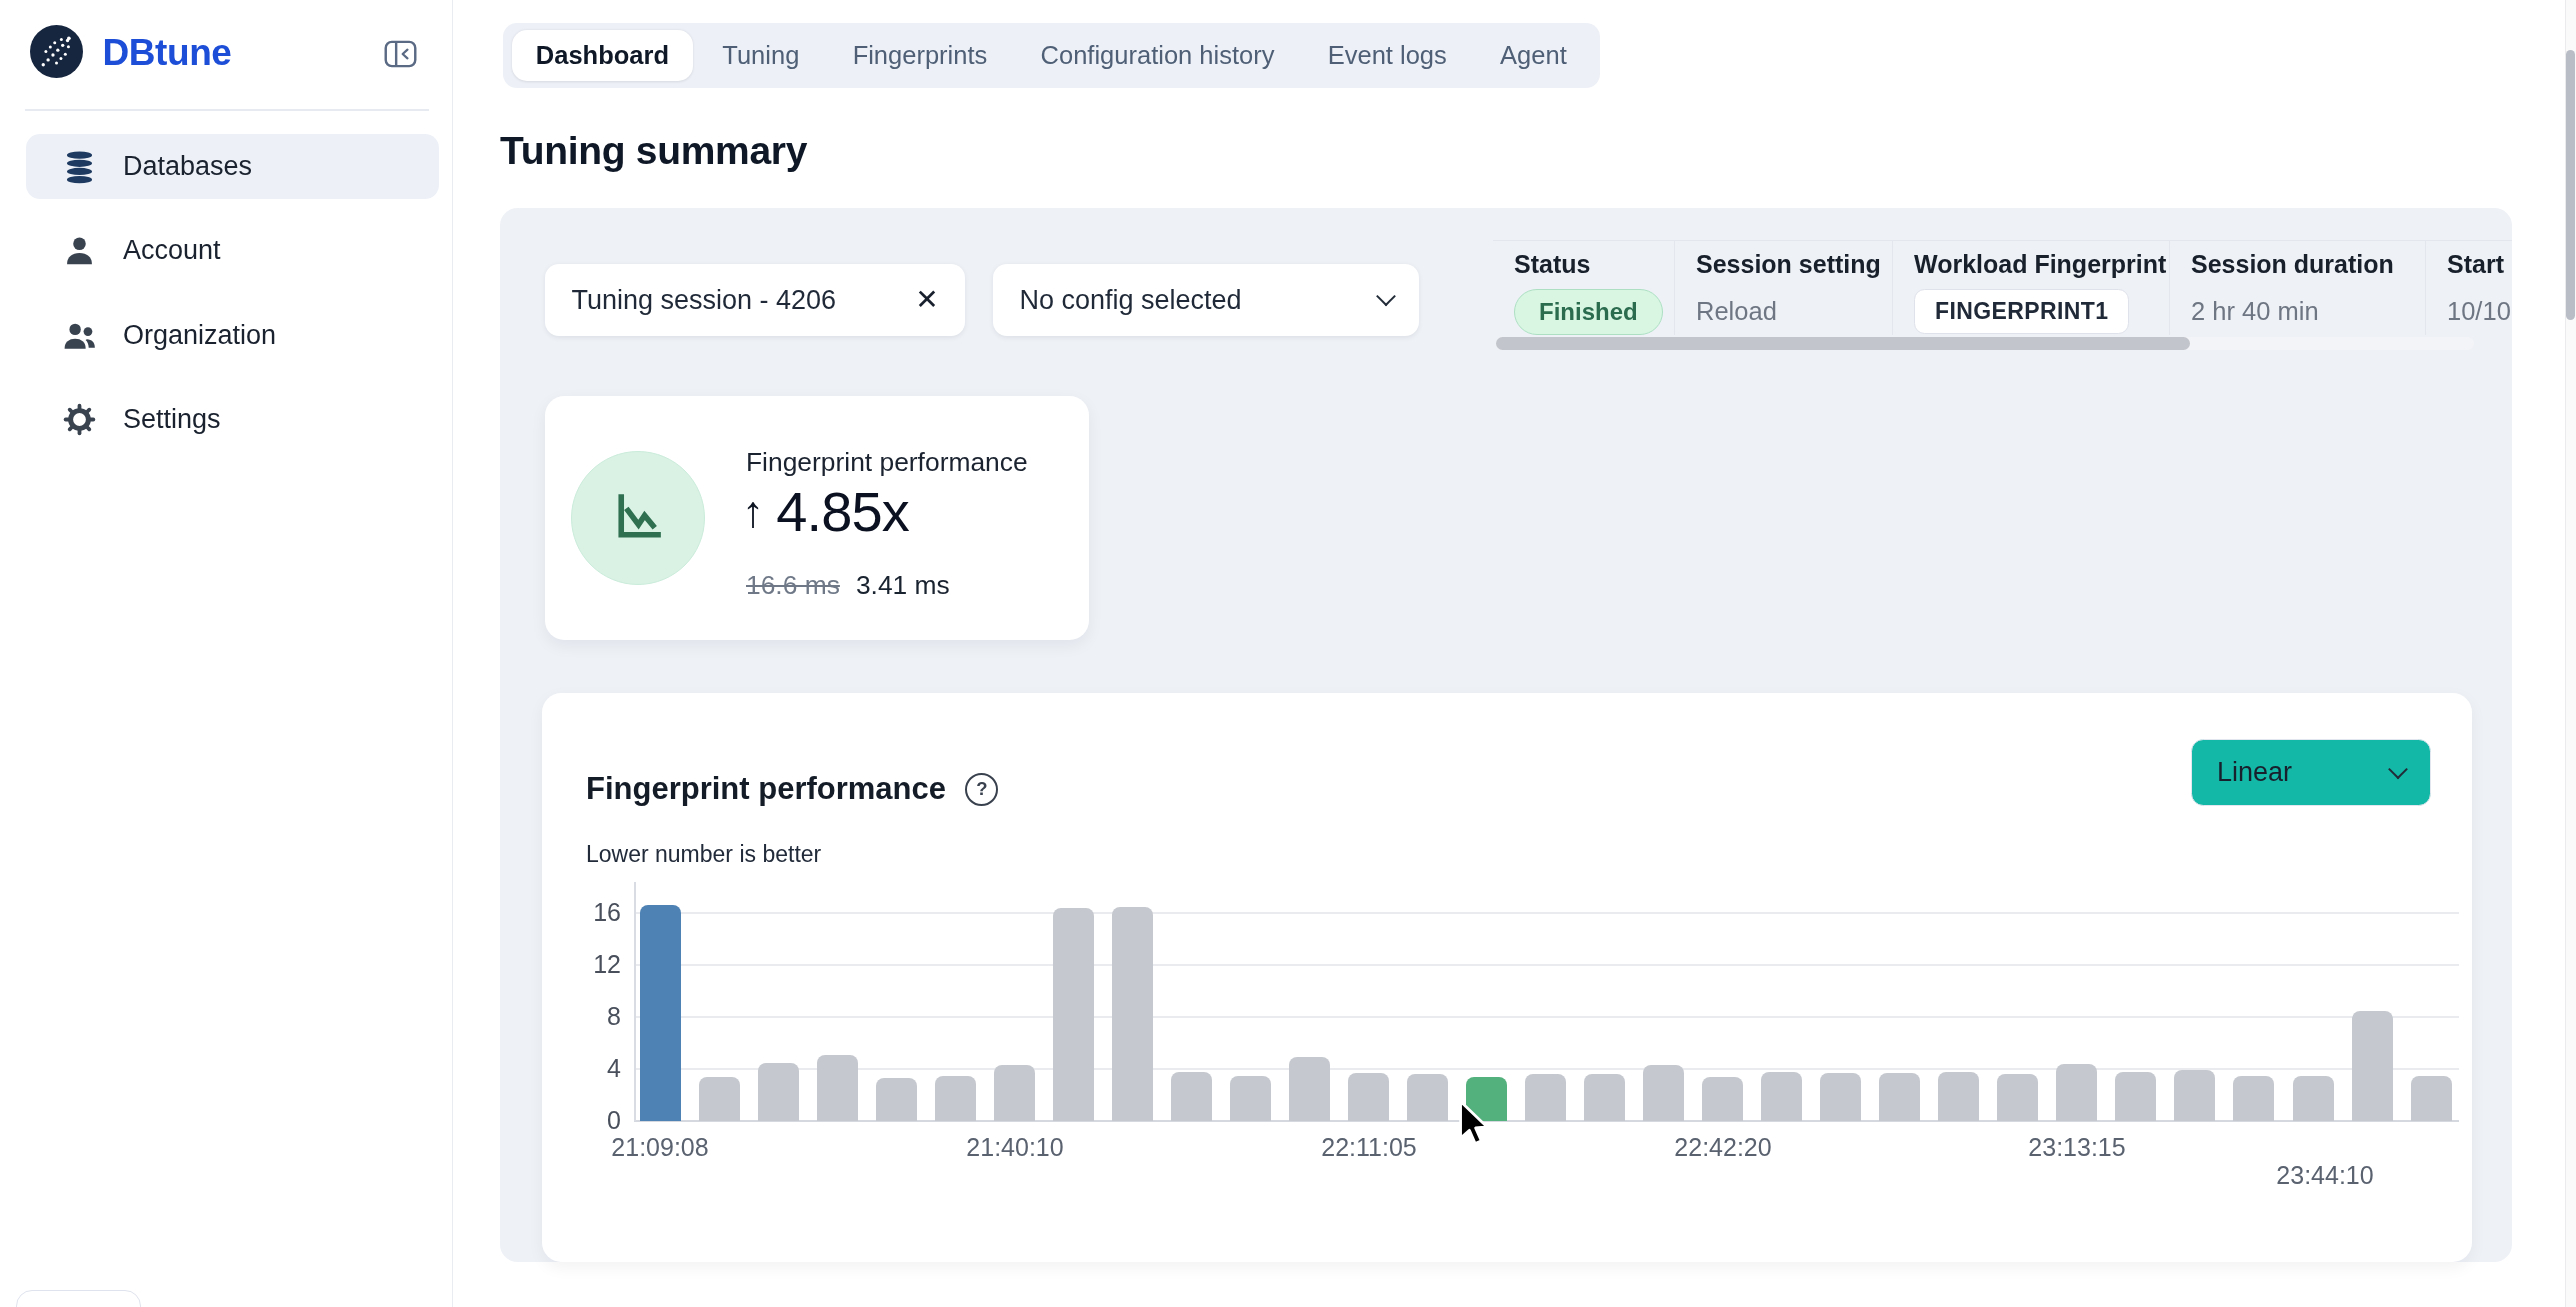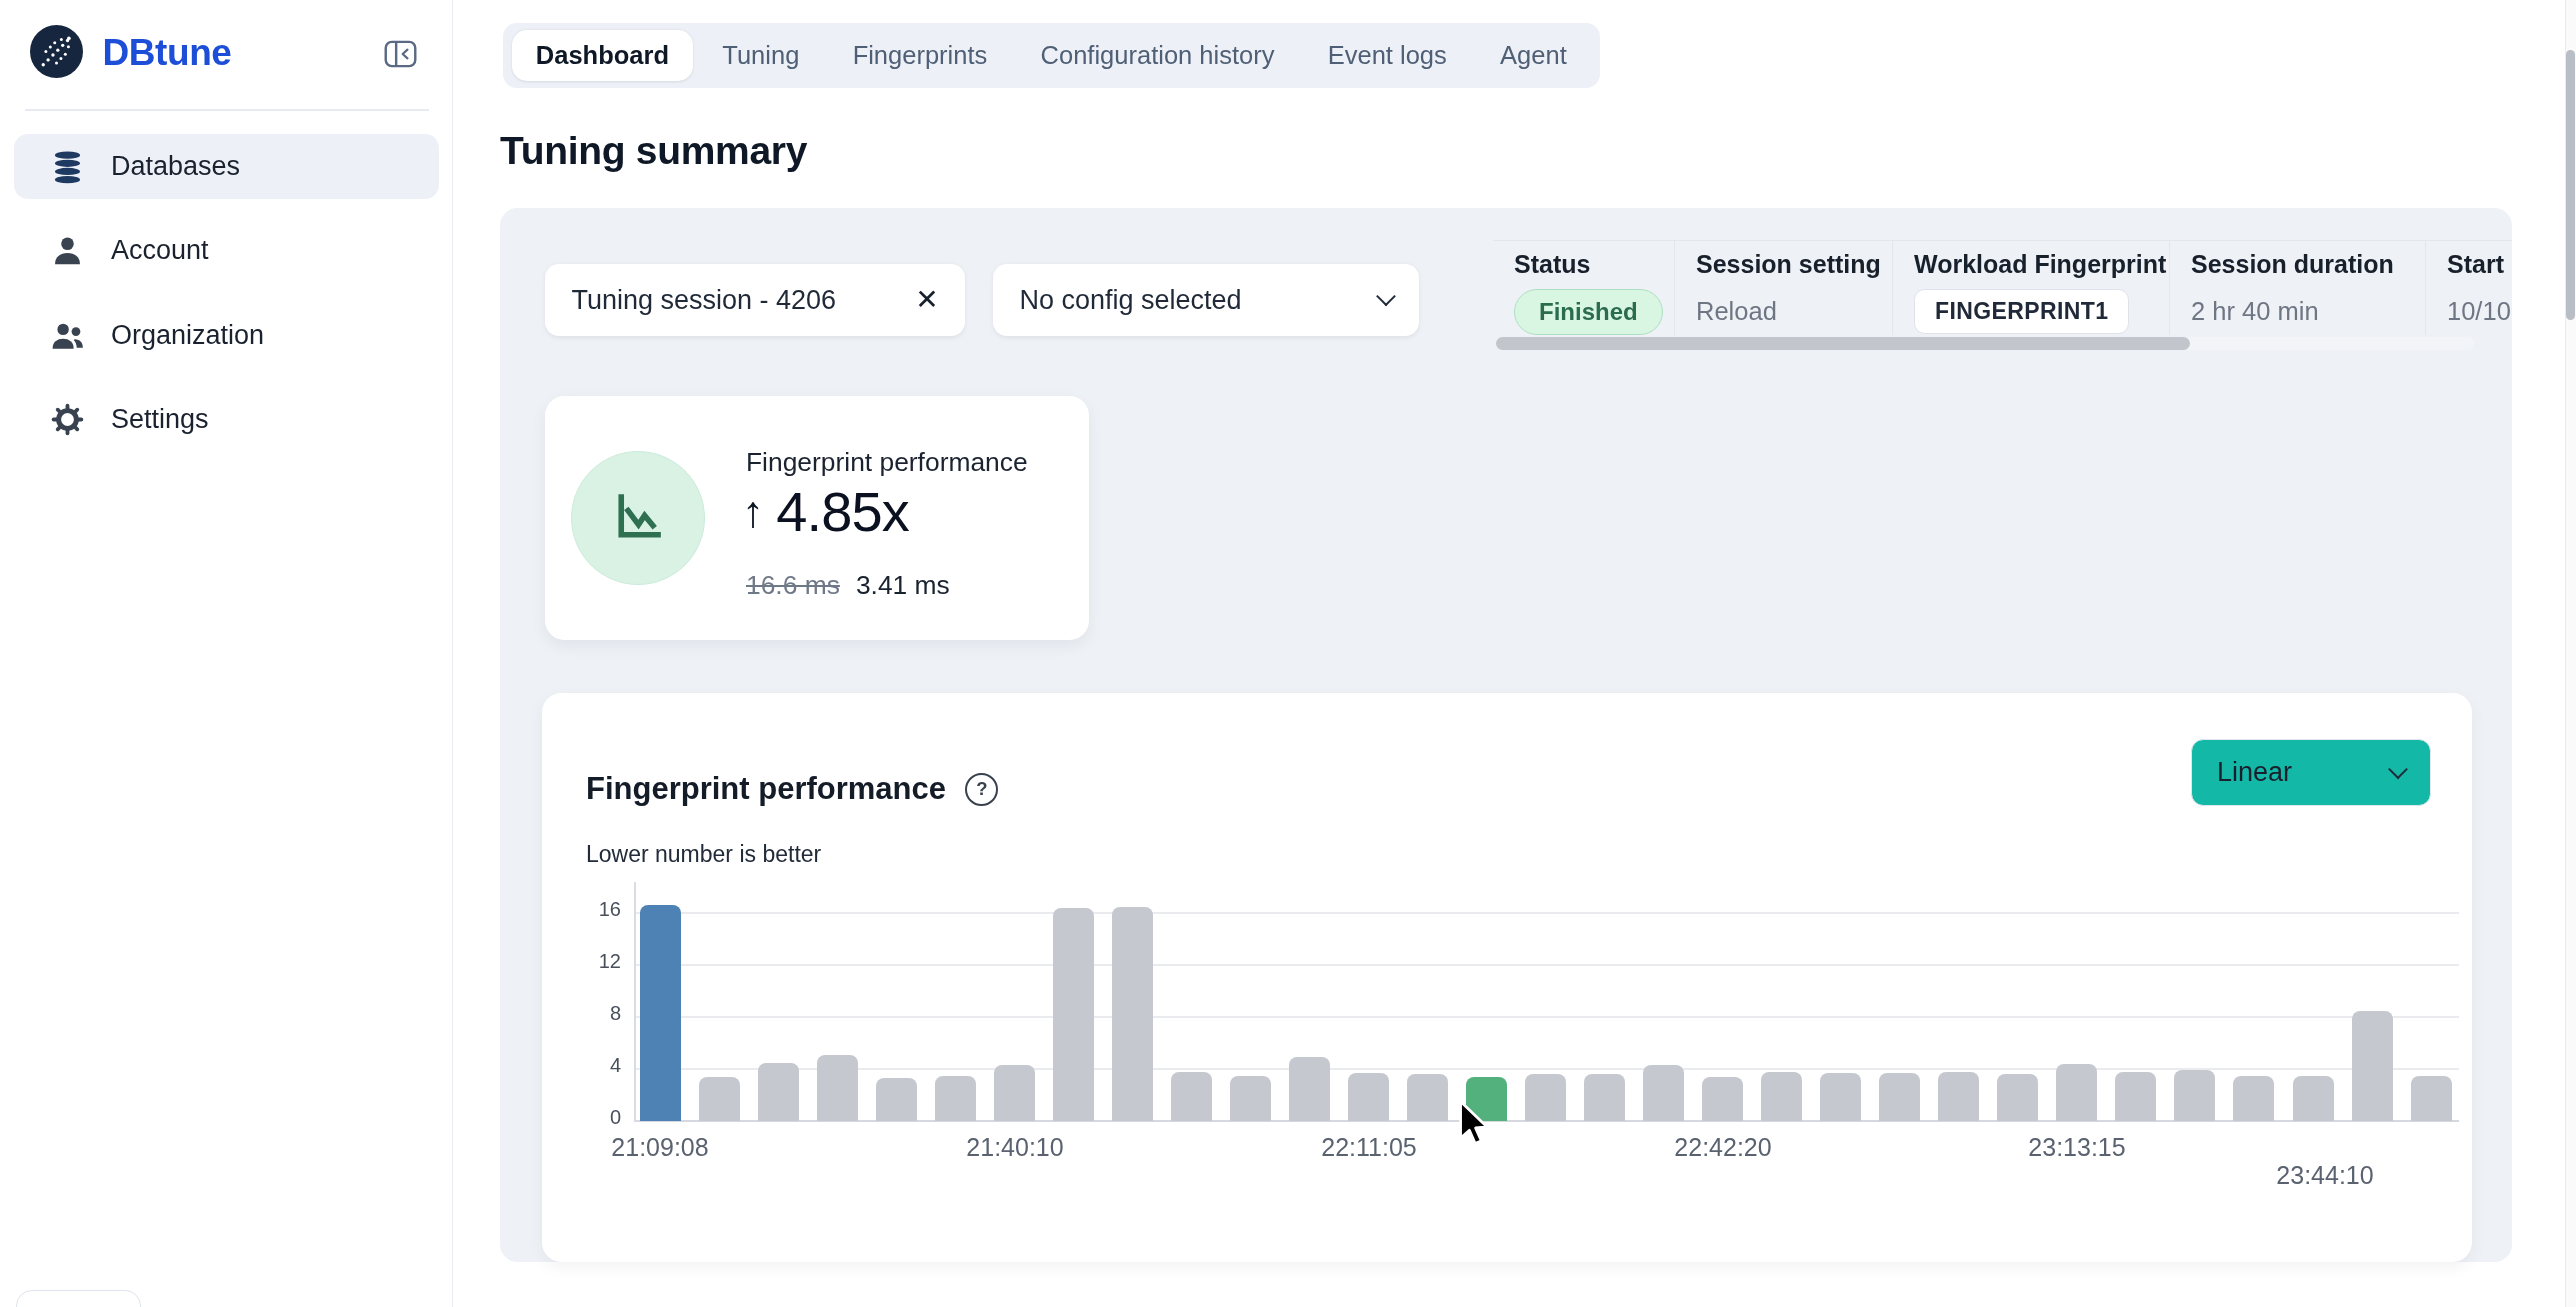--- a/index.html
+++ b/index.html
@@ -9,21 +9,21 @@
     font-family:"Liberation Sans","DejaVu Sans",sans-serif; color:#111827;
   }
 
   
   .sidebar { position:absolute; left:0; top:0; width:453px; height:1307px; background:#fff; border-right:1.8px solid #e9ecf1; }
   .logo-row { position:absolute; left:30px; top:25px; display:flex; align-items:center; gap:19.4px; }
   .brand { font-size:37px; font-weight:700; color:#1d4ed8; letter-spacing:-0.4px; }
   .collapse-btn { position:absolute; right:35px; top:39px; cursor:pointer; }
   .sidebar-divider { position:absolute; left:25px; right:23px; top:109px; height:1.8px; background:#e7eaf0; }
   .nav { position:absolute; left:14px; top:134px; width:425px; display:flex; flex-direction:column; gap:19.4px; }
-  .nav-item { display:flex; align-items:center; gap:25px; height:65px; border-radius:14px; padding-left:35px; font-size:27px; font-weight:500; color:#1a222f; cursor:pointer; }
+  .nav-item { display:flex; align-items:center; gap:25px; height:65px; border-radius:14px; padding-left:35px; font-size:27px; font-weight:500; color:#1a222f; cursor:pointer;margin-left:12px; }
   .nav-item.active { background:#edf1f7; }
   .nav-item .ic { width:37px; height:37px; display:flex; align-items:center; justify-content:center; }
 
   
   .tabbar { position:absolute; left:503px; top:23px; height:65px; background:#edf0f6; border-radius:14px; display:inline-flex; align-items:center; padding:0 8.8px; gap:5.3px; }
   .tab { padding:0 24px; height:51px; line-height:51px; font-size:25.5px; color:#4e5f76; border-radius:15px; cursor:pointer; white-space:nowrap; }
   .tab.active { background:#fff; color:#0f1826; font-weight:600; box-shadow:0 0.9px 2.6px rgba(16,24,40,.10); }
 
   .h1 { position:absolute; left:500px; top:129px; font-size:39px; font-weight:700; color:#0f1826; letter-spacing:-0.3px; }
 
@@ -64,21 +64,21 @@
   .chart-title-row { position:absolute; left:44px; top:78px; display:flex; align-items:center; gap:19.4px; }
   .chart-title { font-size:31px; font-weight:700; color:#141c28; }
   .help { width:33px; height:33px; border:2.6px solid #39414e; border-radius:50%; font-size:18.5px; font-weight:700; color:#39414e; display:flex; align-items:center; justify-content:center; cursor:pointer; }
   .chart-sub { position:absolute; left:44px; top:148px; font-size:23px; color:#222b3a; }
   .linear-select { position:absolute; left:1649px; top:46px; width:240px; height:67px; background:#14b8a6; border:1.8px solid #e2e6ef; border-radius:12.3px; display:flex; align-items:center; justify-content:space-between; padding:0 25px; font-size:27px; color:#18202e; cursor:pointer; }
 
   .gridline { position:absolute; height:1.8px; background:#eaebef; }
   .gridline.base { background:#d5d8de; }
   .axisline { position:absolute; width:1.8px; background:#d9dce2; }
   .bar { position:absolute; border-radius:8px 8px 0 0; }
-  .ytick { position:absolute; width:63px; text-align:right; font-size:20px; color:#49505c; }
+  .ytick { position:absolute; width:63px; text-align:right; font-size:25px; color:#49505c; }
   .xtick { position:absolute; font-size:25px; color:#5a6270; transform:translateX(-50%); white-space:nowrap; }
   .legend { position:absolute; left:0; width:100%; top:490px; display:flex; justify-content:center; gap:97px; align-items:center; }
   .legend-item { display:flex; align-items:center; gap:17.6px; font-size:27px; color:#19222e; }
   .swatch { width:32px; height:32px; border-radius:8.8px; }
 
   
   .bottom-btn { position:absolute; left:16px; top:1290px; width:125px; height:53px; background:#fff; border:1.8px solid #dfe3ed; border-radius:16px; cursor:pointer; }
   .vscroll-track { position:absolute; right:0; top:0; width:10.6px; height:1307px; background:#fafafb; border-left:0.9px solid #ebebee; }
   .vscroll-thumb { position:absolute; right:0.9px; top:50px; width:8.8px; height:270px; border-radius:5.3px; background:#b9bdc6; cursor:pointer; }
   .cursor { position:absolute; left:1452px; top:1098px; pointer-events:none; }

